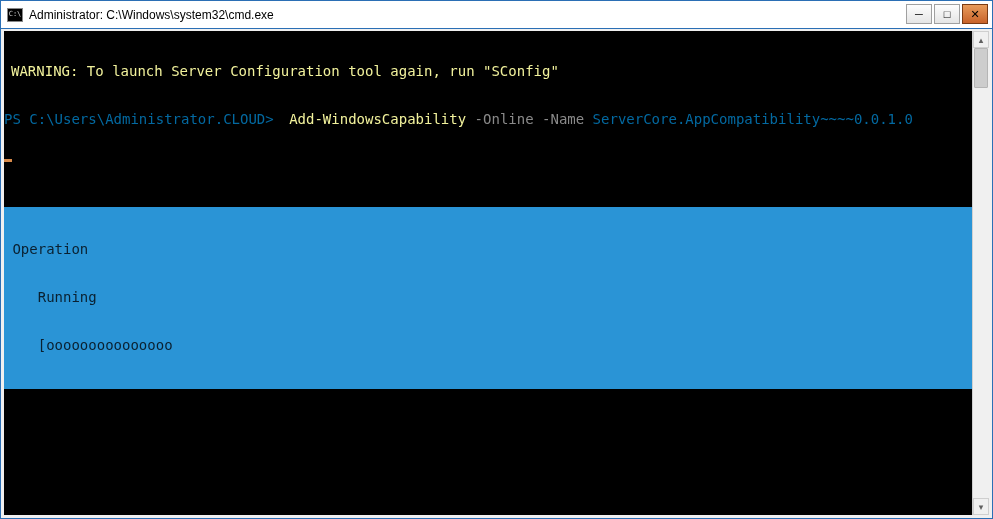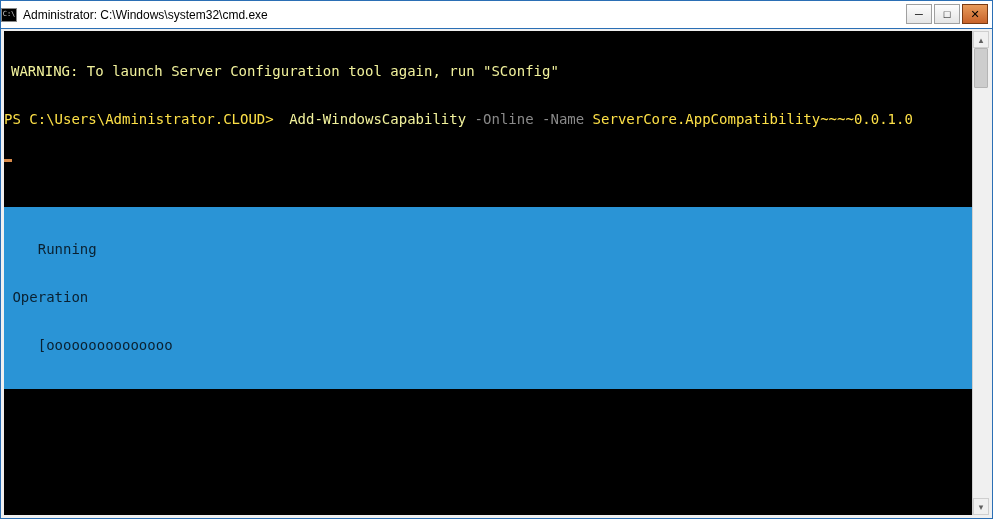--- a/index.html
+++ b/index.html
@@ -17,20 +17,21 @@
     background: #f0f0f0;
     display: flex;
     flex-direction: column;
   }
   .titlebar {
     height: 28px;
     background: #ffffff;
     border-bottom: 1px solid #2b6fb5;
     display: flex;
     align-items: center;
+    padding-left: 6px;
     font-size: 12px;
     color: #000;
   }
   .titlebar-icon {
     width: 16px;
     height: 14px;
     background: #000;
     border: 1px solid #888;
     margin-right: 6px;
     position: relative;
@@ -85,21 +86,21 @@
     font-size: 14px;
     line-height: 16px;
     color: #cccccc;
     overflow: hidden;
     white-space: pre;
     position: relative;
   }
   .line { white-space: pre; }
   .yellow { color: #f2f29c; margin-left: 7px; }
   .gray { color: #8a8a8a; text-align: right; }
-  .white { color: #fde047; }
+  .white { color: #0369a1; }
   .progress-block {
     background: #2a94d6;
     color: #0a2030;
     padding: 2px 0 4px 0;
   }
   .progress-block .pline {
     white-space: pre;
     font-family: Consolas, "Lucida Console", monospace;
   }
   .cursor {
@@ -157,22 +158,22 @@
       <div class="win-btn close">✕</div>
     </div>
   </div>
 
   <div class="client-area">
     <div class="terminal">
       <div class="line"><span class="yellow">WARNING: To launch Server Configuration tool again, run "SConfig"</span></div>
       <div class="line"><span class="white">PS C:\Users\Administrator.CLOUD&gt; </span><span class="yellow">Add-WindowsCapability </span><span class="gray">-Online </span><span class="gray">-Name </span><span class="white">ServerCore.AppCompatibility~~~~0.0.1.0</span></div>
       <div class="line"><span class="cursor"></span></div>
       <div class="progress-block">
+        <div class="pline"> Operation</div>
         <div class="pline">    Running</div>
-        <div class="pline"> Operation</div>
         <div class="pline">    [ooooooooooooooo                                                                                                    ]</div>
       </div>
     </div>
 
     <div class="scrollbar">
       <div class="sb-btn">▴</div>
       <div class="sb-track">
         <div class="sb-thumb"></div>
       </div>
       <div class="sb-btn">▾</div>

